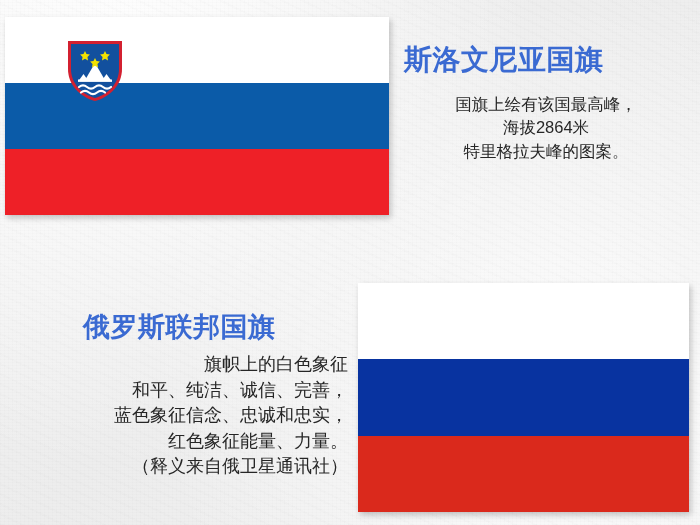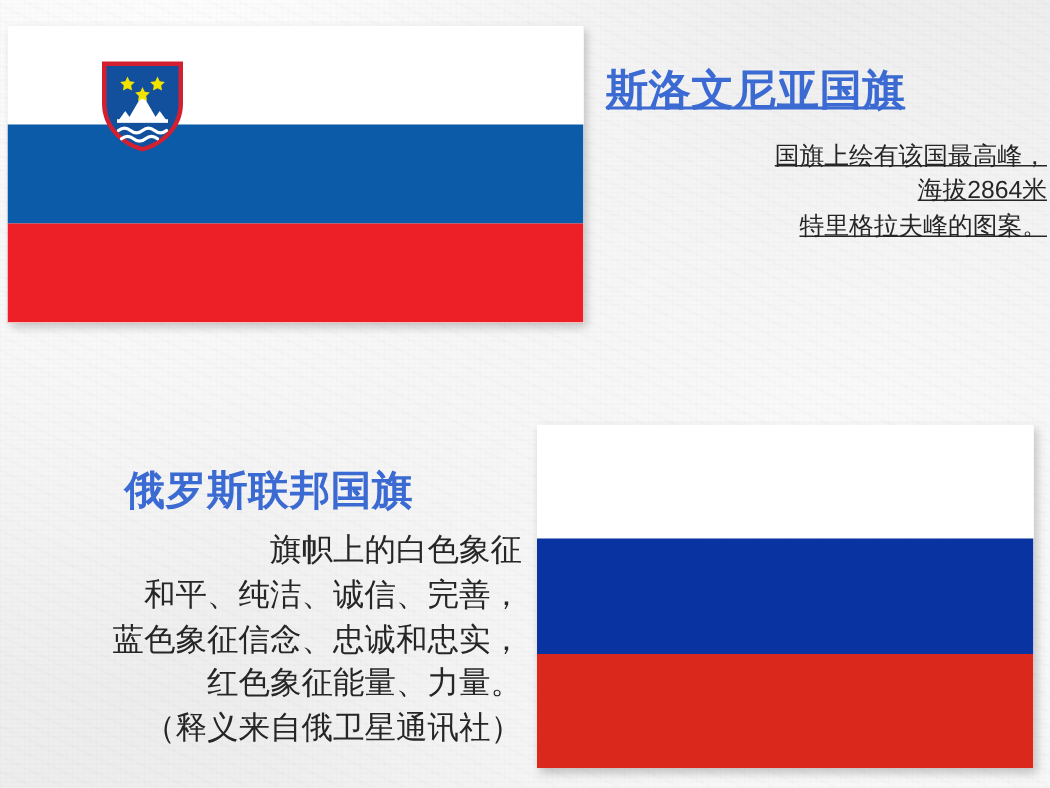--- a/index.html
+++ b/index.html
@@ -85,38 +85,37 @@
     line-height: 1.42;
     white-space: pre-line;
   }
 
   #slovenia-heading {
     left: 404px;
     top: 41px;
     font-size: 28px;
   }
   #slovenia-body {
-    left: 418px;
+    left: 406px;
     top: 93px;
     width: 280px;
     font-size: 16.5px;
-    text-align: right;
-    text-decoration: underline;
+    text-align: center;
   }
 
   #russia-heading {
     left: 83px;
     top: 309px;
     font-size: 27px;
   }
   #russia-body {
     left: 24px;
     top: 352px;
     width: 324px;
-    font-size: 21px;
+    font-size: 18px;
     text-align: right;
   }
 </style>
 </head>
 <body>
 
 <div id="slide">
 
   <div class="flag" id="flag-slovenia">
     <div class="stripe" style="background:#FFFFFF"></div>
@@ -138,21 +137,21 @@
 
       <path d="M13 48 q4 -3.2 8 0 q4 3.2 8 0 q4 -3.2 8 0 q4 3.2 8 0" stroke="#FFFFFF" stroke-width="2.2" fill="none" stroke-linecap="round"></path>
       <path d="M15 53.5 q4 -3.2 8 0 q4 3.2 8 0 q4 -3.2 8 0" stroke="#FFFFFF" stroke-width="2.2" fill="none" stroke-linecap="round"></path>
 
       <path d="M19 12 l1.5 3.1 3.4 .5 -2.45 2.4 .58 3.4 -3.03 -1.6 -3.03 1.6 .58 -3.4 -2.45 -2.4 3.4 -.5 Z" fill="#F2E200"></path>
       <path d="M39 12 l1.5 3.1 3.4 .5 -2.45 2.4 .58 3.4 -3.03 -1.6 -3.03 1.6 .58 -3.4 -2.45 -2.4 3.4 -.5 Z" fill="#F2E200"></path>
       <path d="M29 19 l1.5 3.1 3.4 .5 -2.45 2.4 .58 3.4 -3.03 -1.6 -3.03 1.6 .58 -3.4 -2.45 -2.4 3.4 -.5 Z" fill="#F2E200"></path>
     </svg>
   </div>
 
-  <div class="heading" id="slovenia-heading" style="color: rgb(58, 106, 210); text-decoration: underline;">斯洛文尼亚国旗</div>
+  <div class="heading" id="slovenia-heading" style="color: rgb(58, 106, 210);">斯洛文尼亚国旗</div>
 
   <div class="body-text" id="slovenia-body" style="color: rgb(38, 38, 38);">国旗上绘有该国最高峰，
 海拔2864米
 特里格拉夫峰的图案。</div>
 
   <div class="flag" id="flag-russia">
     <div class="stripe" style="background:#FFFFFF"></div>
     <div class="stripe" style="background:#0833A0"></div>
     <div class="stripe" style="background:#DA291C"></div>
   </div>

